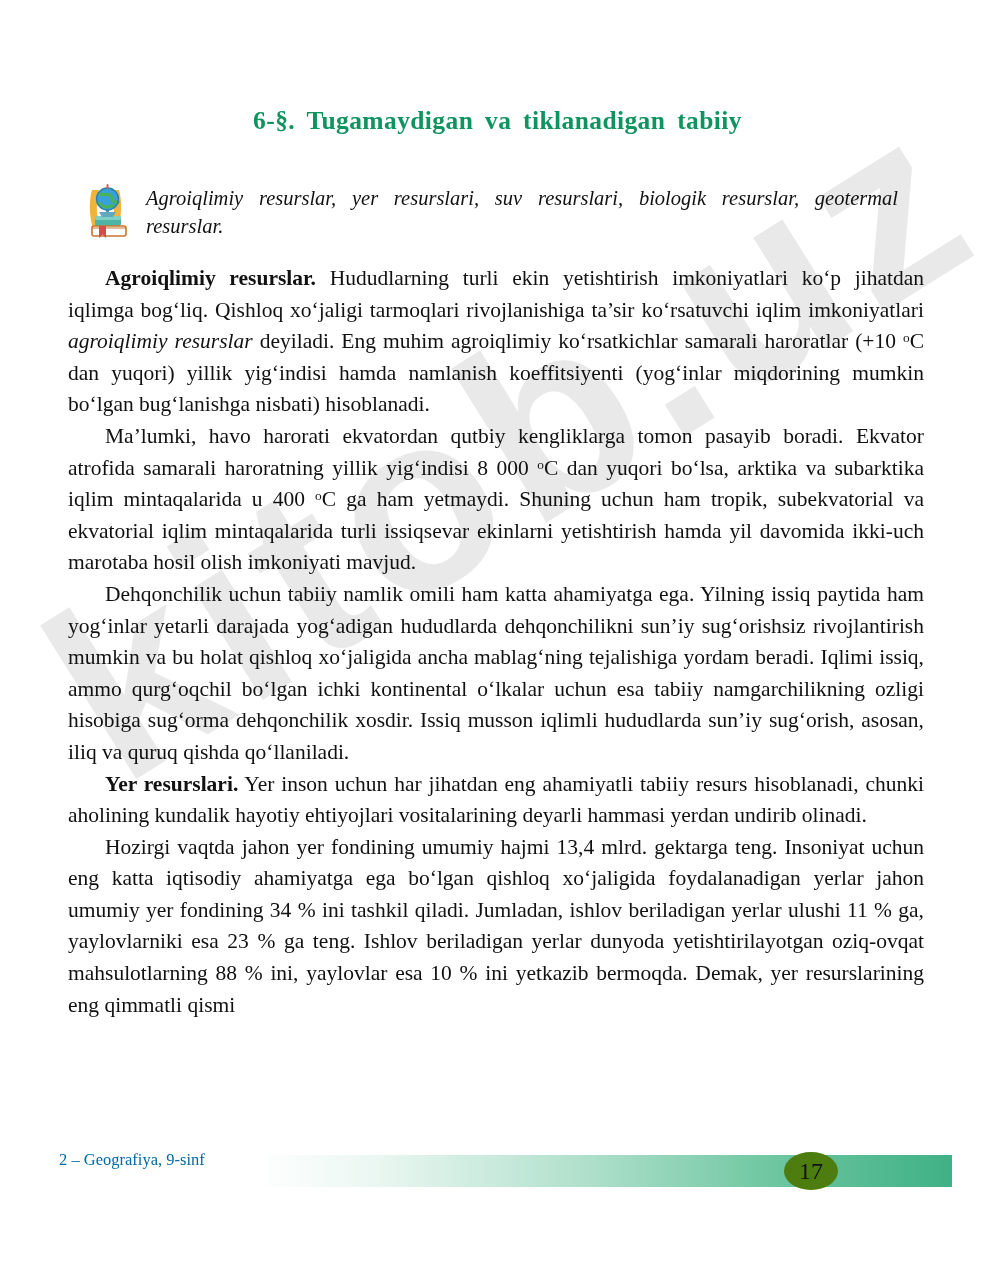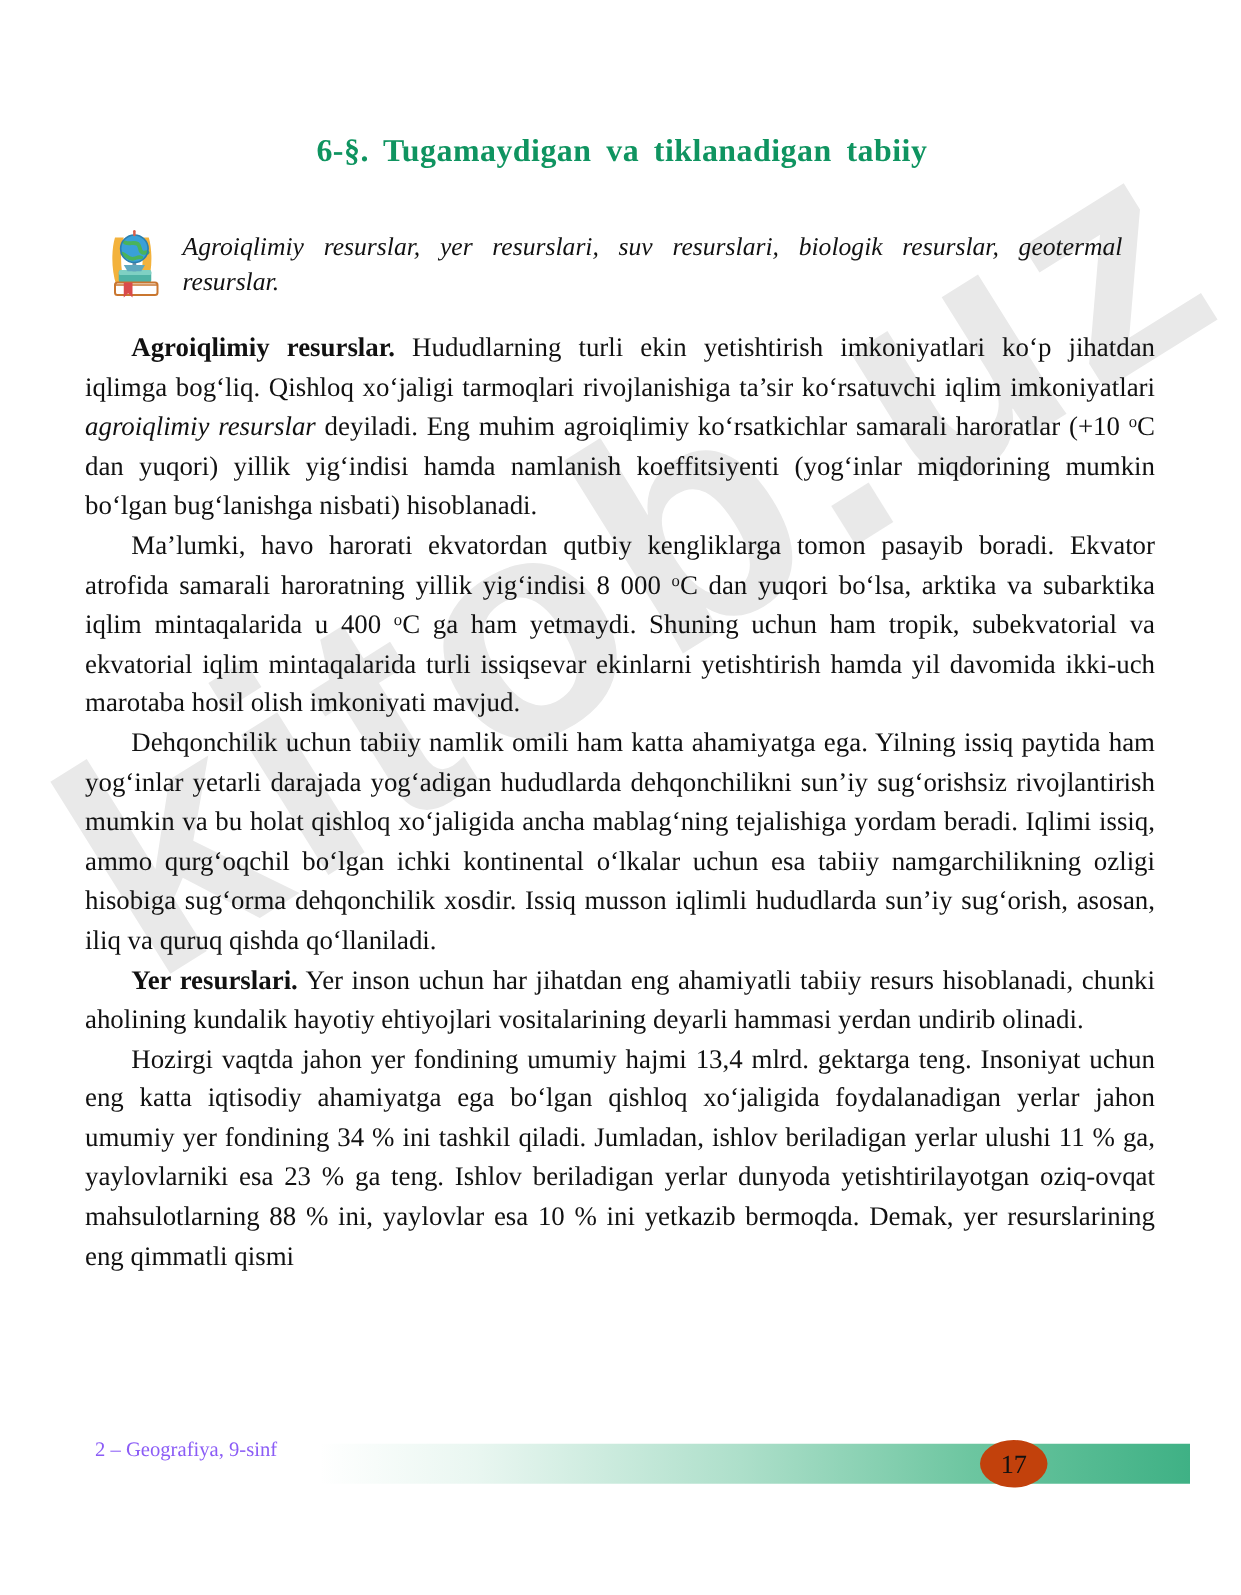--- a/index.html
+++ b/index.html
@@ -106,47 +106,47 @@
   p.para i { font-style: italic; }
   sup.deg {
     font-size: 0.62em;
     vertical-align: 0.48em;
     line-height: 0;
   }
 
   
   .footer-note {
     position: absolute;
-    left: 76px;
+    left: 59px;
     top: 1150px;
     font-size: 16.5px;
-    color: #8b5cf6;
+    color: #0369a1;
     white-space: nowrap;
     text-align: center;
   }
   .footer-bar {
     position: absolute;
     left: 255px;
     top: 1155px;
     width: 697px;
     height: 32px;
     background: linear-gradient(to right, rgba(76,185,139,0) 0%, rgba(76,185,139,0.12) 18%, rgba(76,185,139,0.45) 48%, rgba(76,185,139,0.82) 75%, #3fb185 100%);
   }
   .page-number {
     position: absolute;
     left: 784px;
     top: 1152px;
     width: 54px;
     height: 38px;
     border-radius: 50%;
-    background: #c2410c;
+    background: #4d7c0f;
     display: flex;
     align-items: center;
     justify-content: center;
-    font-size: 21px;
+    font-size: 24px;
     color: #111111;
     z-index: 3;
   }
 </style>
 </head>
 <body>
 
 <div class="page">
 
   <div class="watermark">kitob.uz</div>

